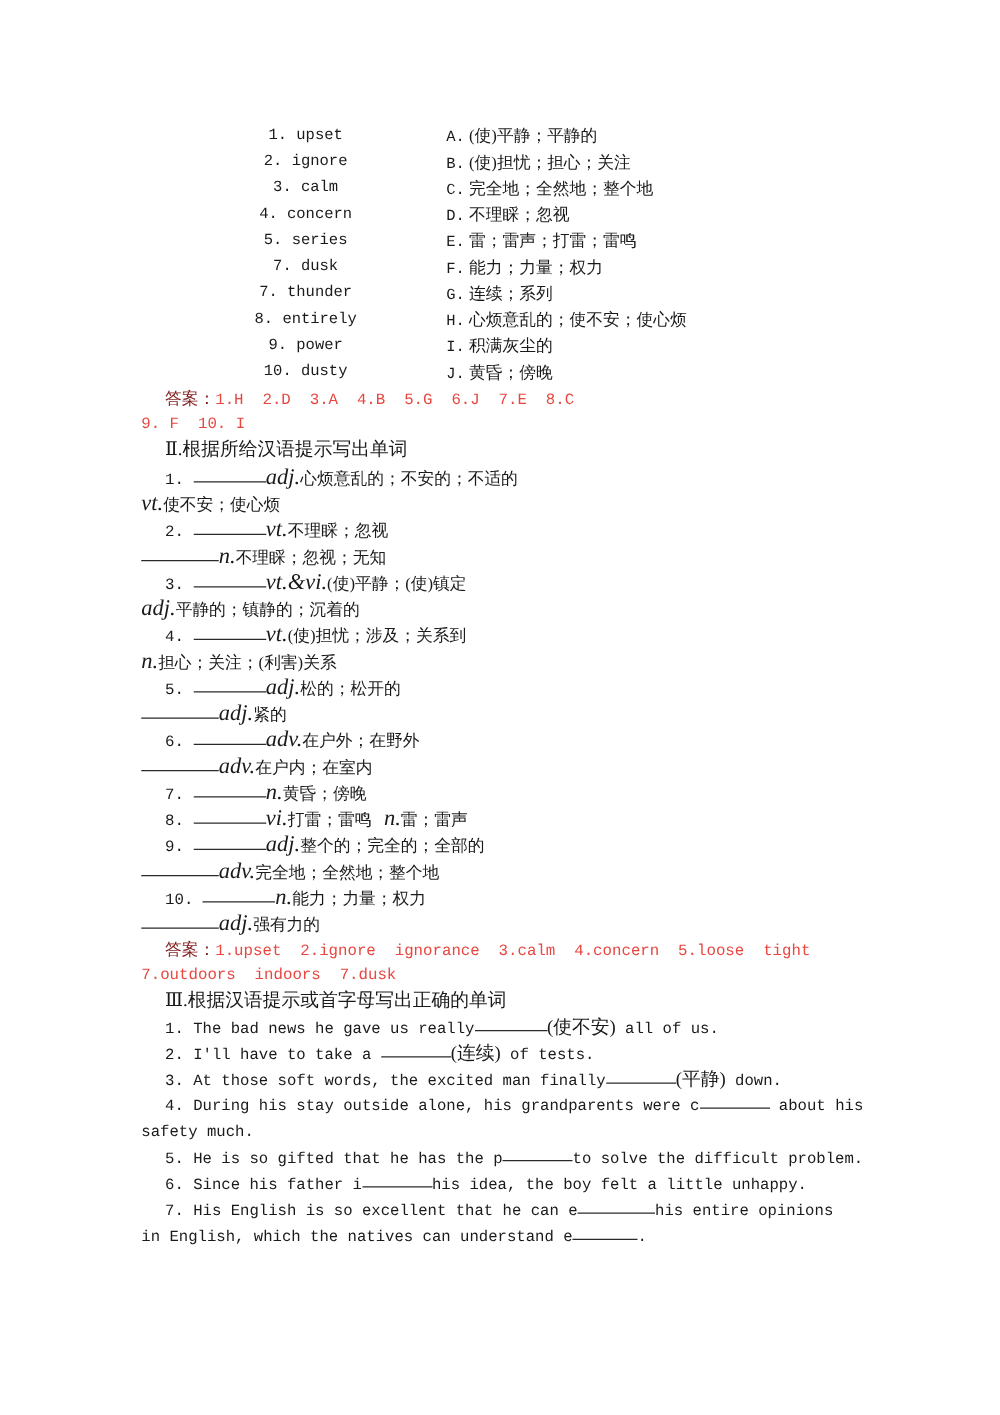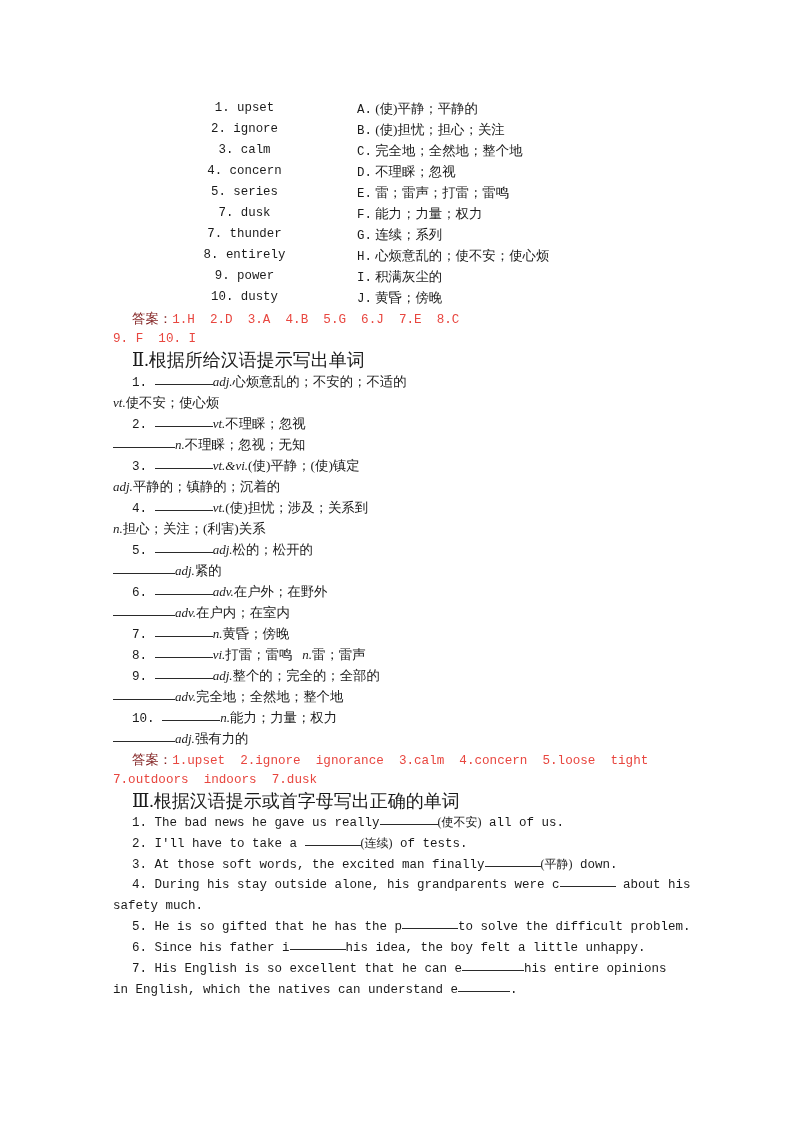--- a/index.html
+++ b/index.html
@@ -70,21 +70,21 @@
     font-family: "Liberation Serif", "DejaVu Serif", serif;
     font-size: 13.4px;
   }
   .ans-indent { padding-left: 19px; }
 
   
   .sec-head {
     line-height: 21px;
     height: 21px;
     white-space: pre;
-    font-size: 18px;
+    font-size: 15px;
     padding-left: 19px;
   }
 
   
   .vocab-line {
     line-height: 21px;
     height: 21px;
     white-space: pre;
     font-size: 13.4px;
   }
@@ -95,35 +95,35 @@
   }
   .blank {
     display: inline-block;
     border-bottom: 1px solid #2a2a2a;
     height: 11px;
     vertical-align: 1px;
   }
   .pos {
     font-style: italic;
     font-family: "Liberation Serif", "DejaVu Serif", serif;
-    font-size: 13px;
+    font-size: 18px;
   }
 
   
   .sent-line {
     line-height: 21px;
     height: 21px;
     white-space: pre;
     font-family: "Liberation Mono", "DejaVu Sans Mono", monospace;
     font-size: 12.5px;
   }
   .sent-line.indent { padding-left: 19px; }
   .sent-cn {
     font-family: "Liberation Serif", "DejaVu Serif", serif;
-    font-size: 12px;
+    font-size: 15px;
   }
   .sblank {
     display: inline-block;
     border-bottom: 1px solid #2a2a2a;
     height: 11px;
     vertical-align: 1px;
   }
 </style>
 </head>
 <body>

